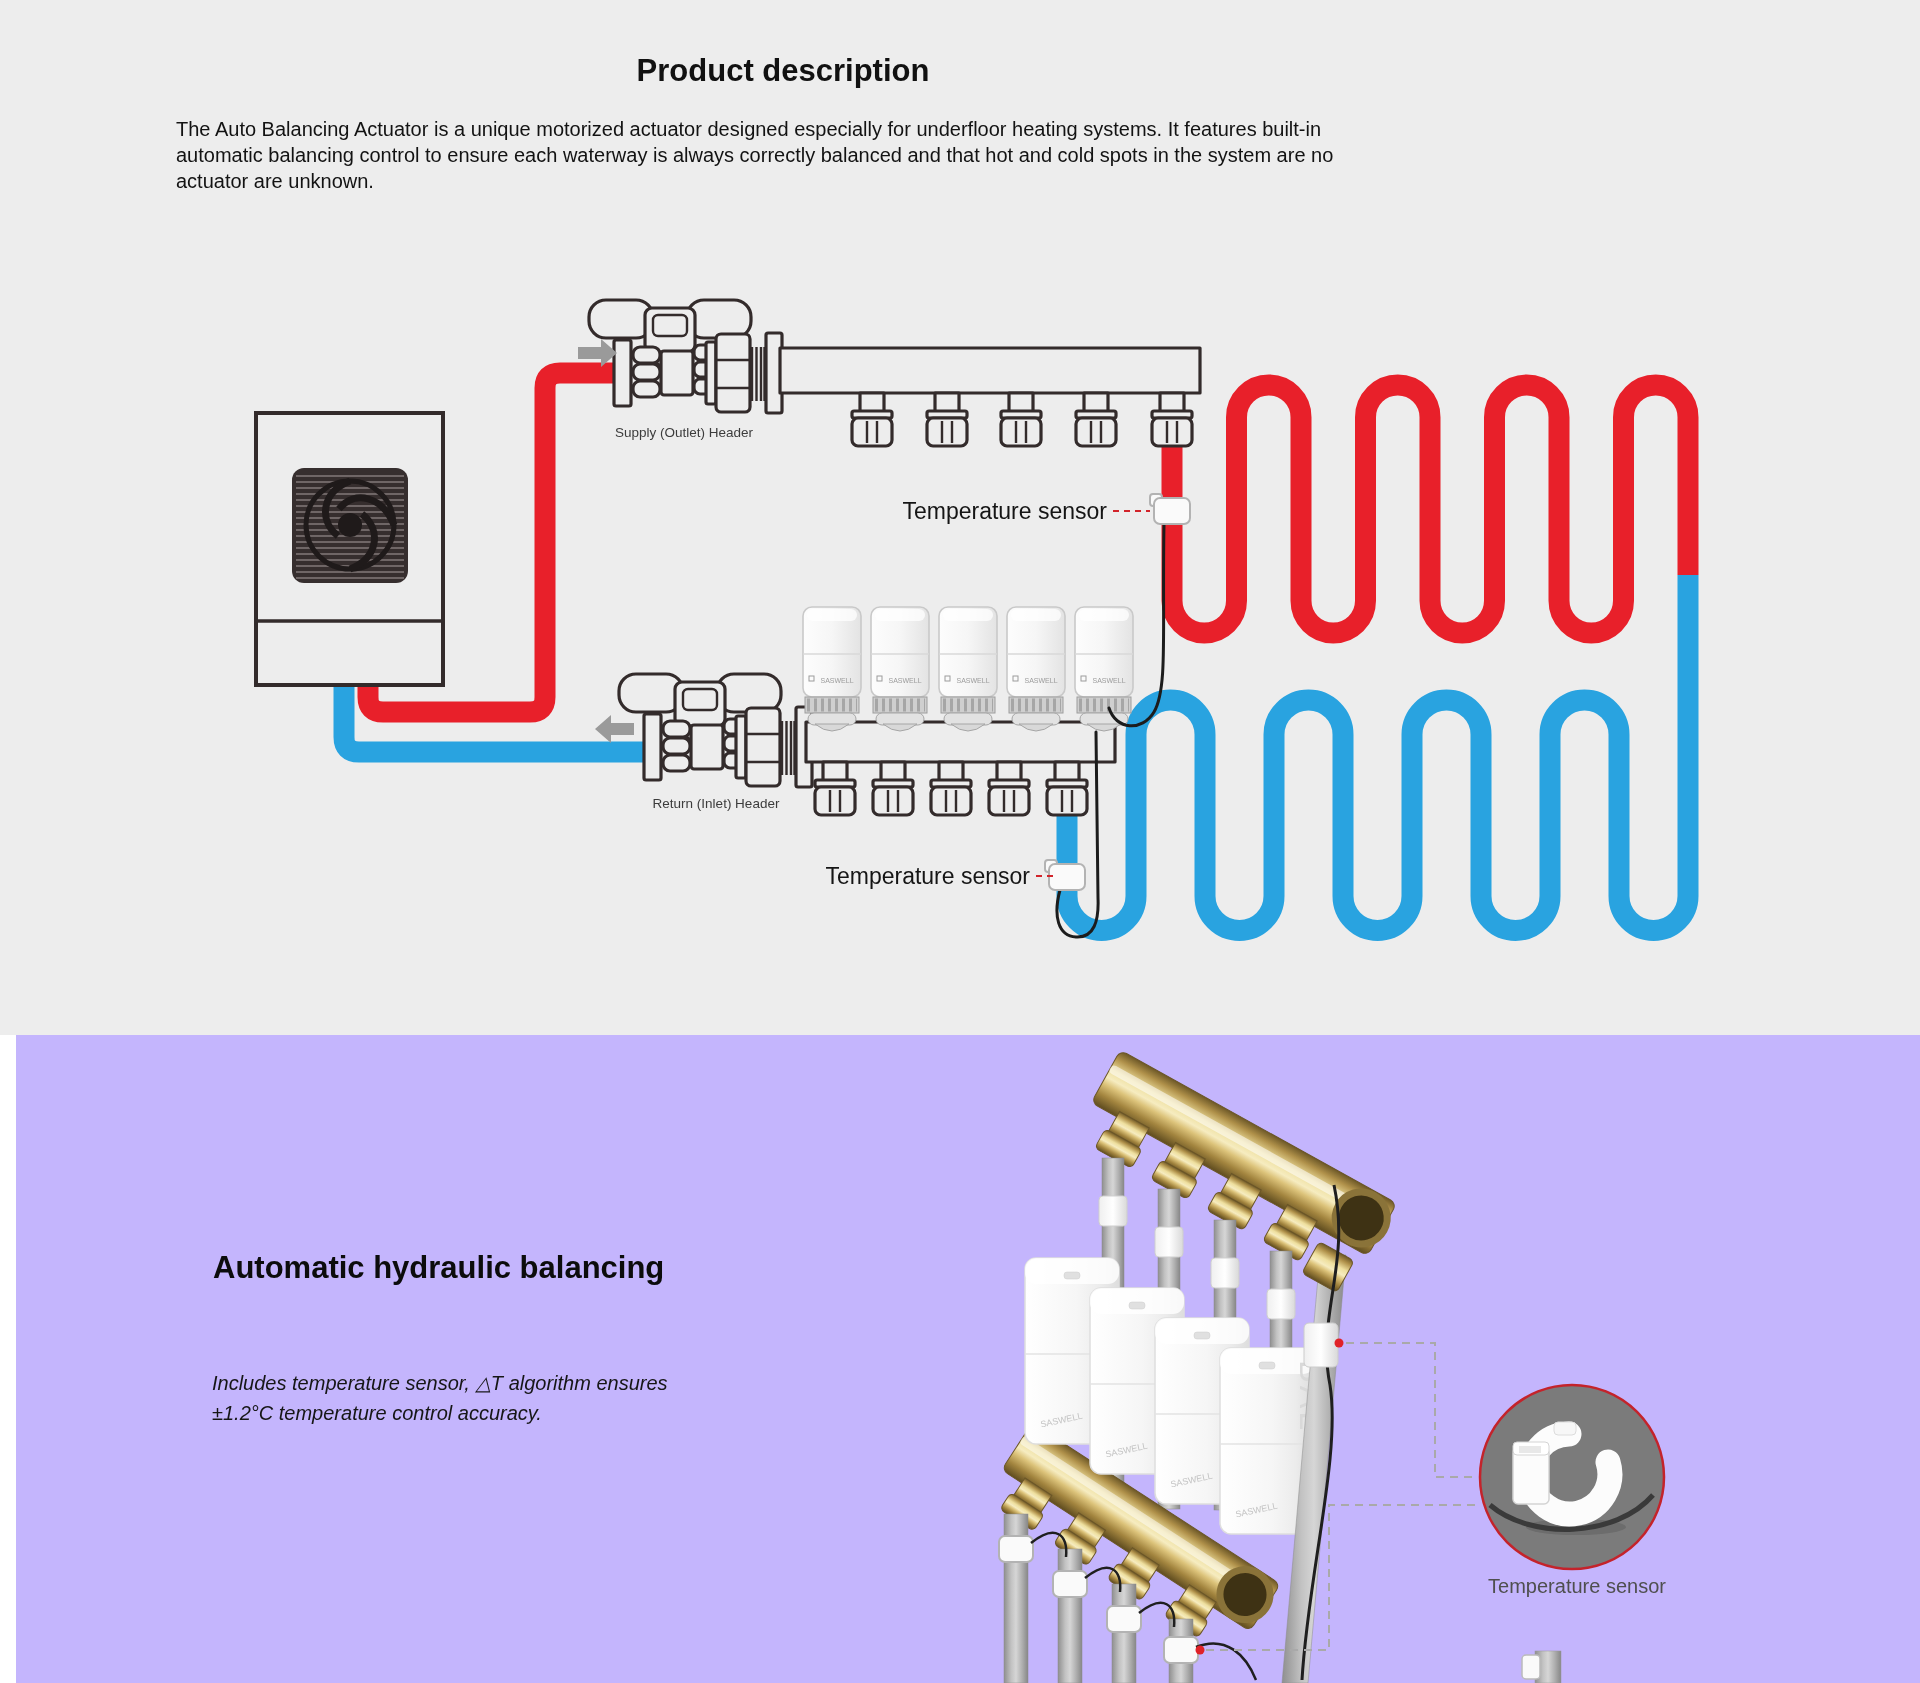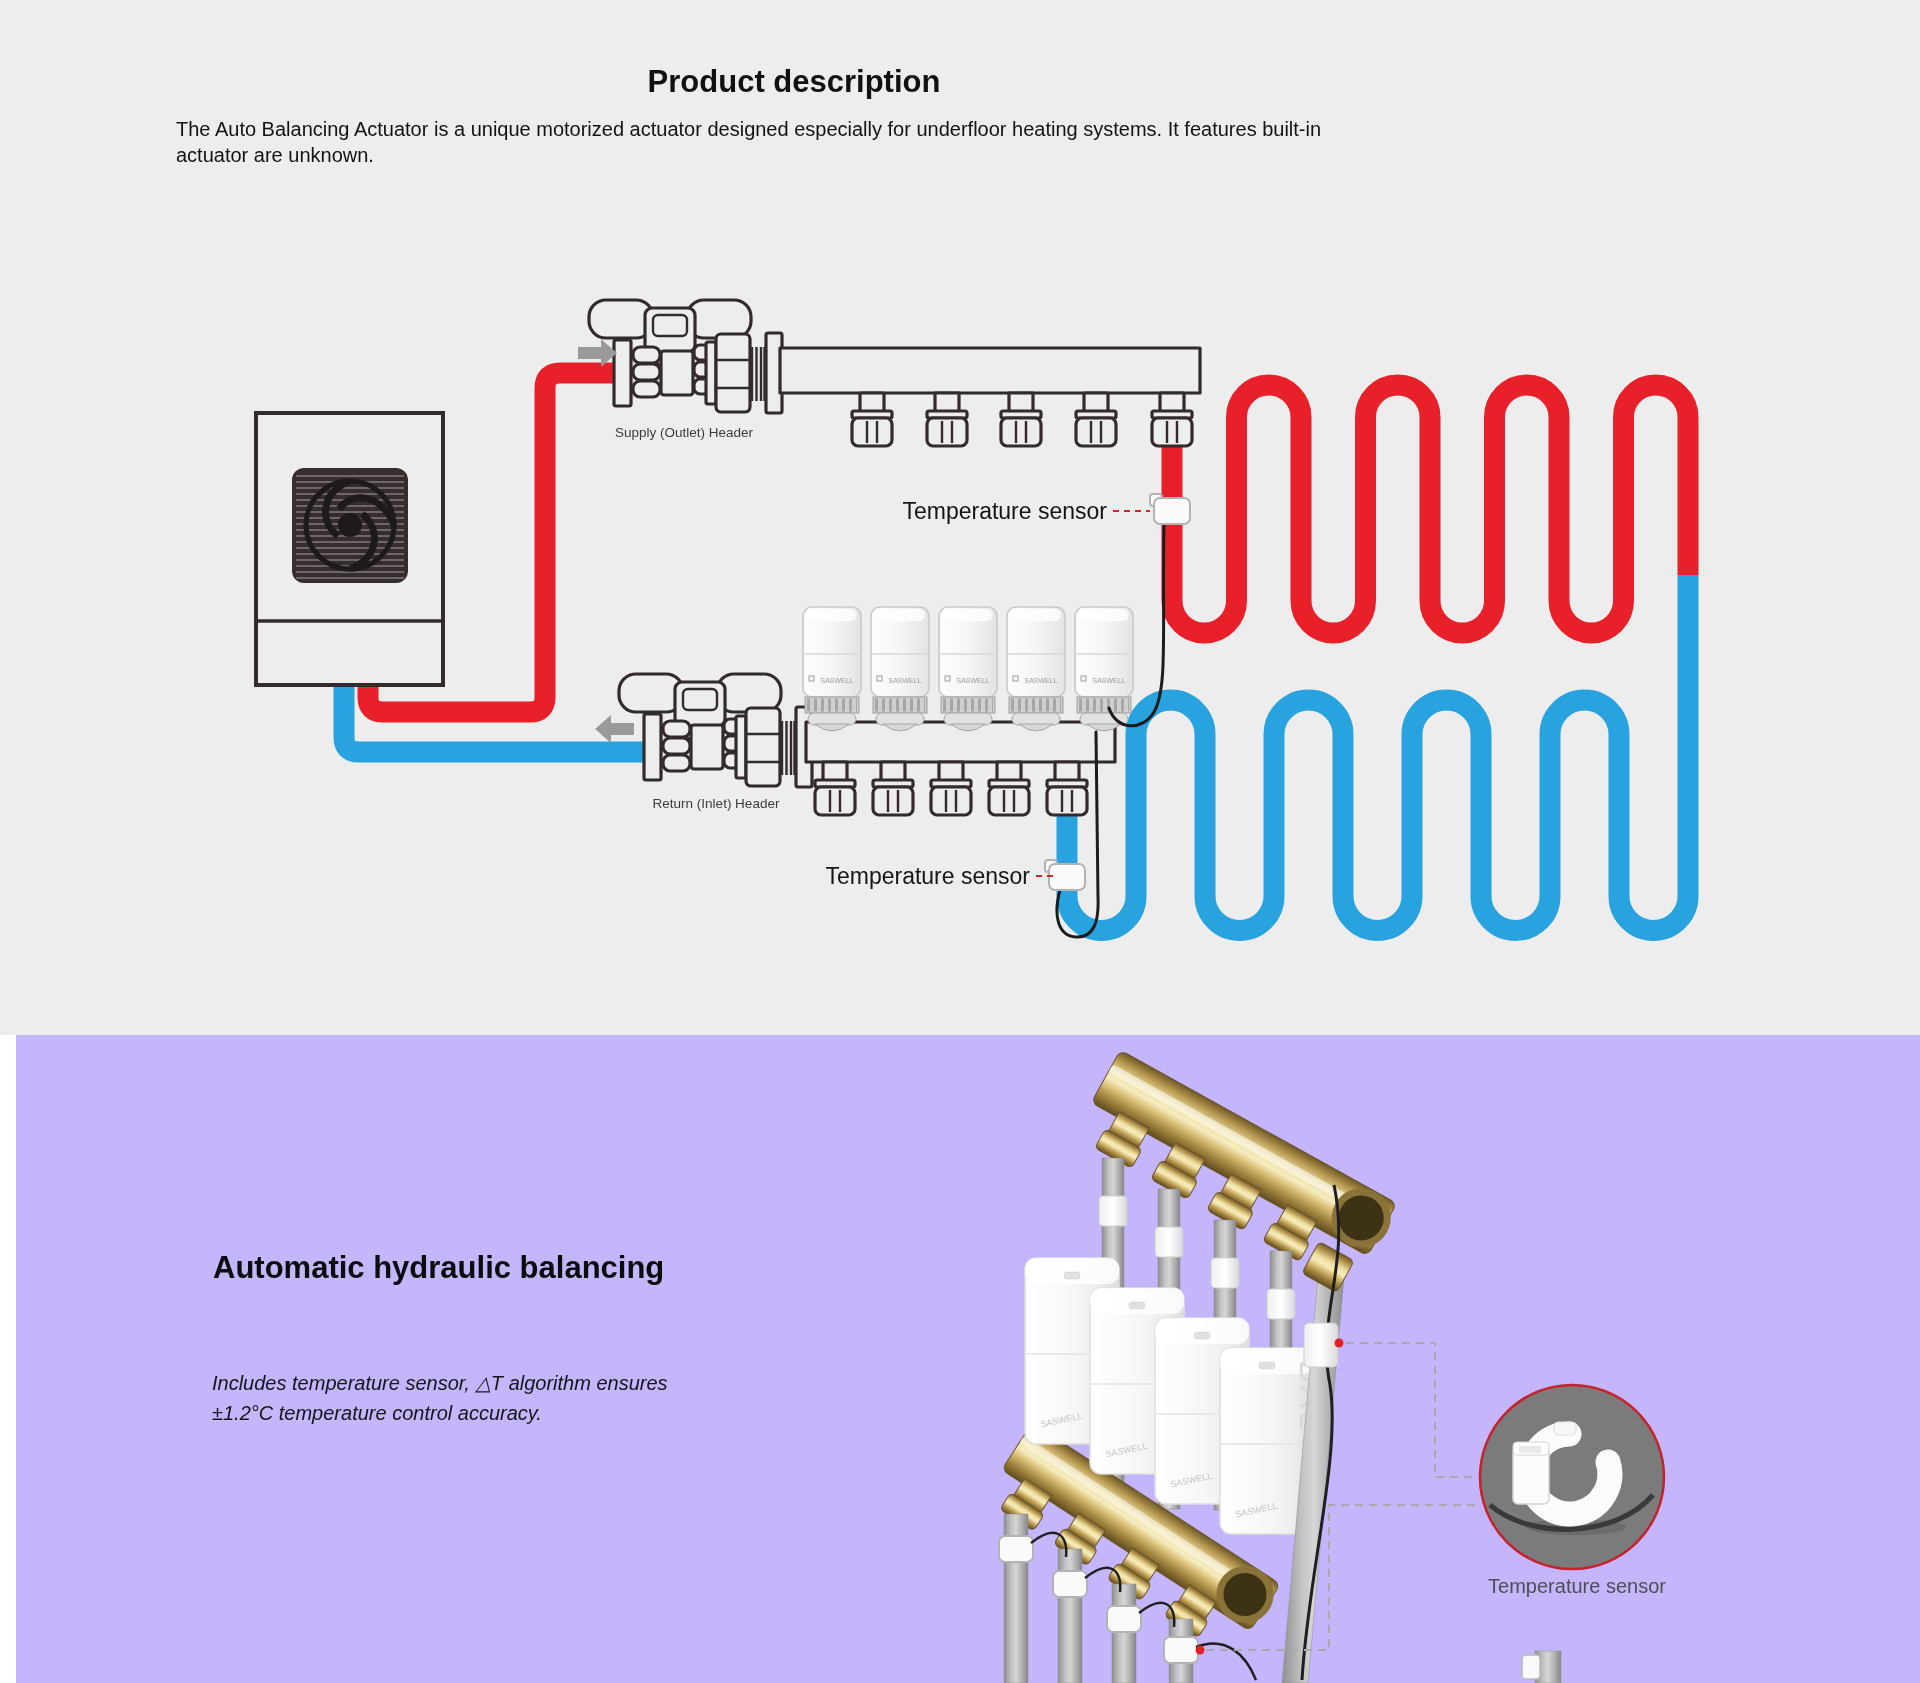--- a/index.html
+++ b/index.html
@@ -21,23 +21,24 @@
   .gd{stroke:#a9a9a9;stroke-width:2;stroke-dasharray:8 6;fill:none;}
   .lbl{font-size:23px;fill:#151515;}
   .lbls{font-size:13.5px;fill:#3c3c3c;}
   .wire{fill:none;stroke:#1c1c1c;stroke-width:3;stroke-linecap:round;}
   .clip{fill:#fafafa;stroke:#b3b3b3;stroke-width:2;}
 </style>
 </head>
 <body>
 
 <div class="top-section">
-  <h1 class="top-title" style="margin:11px;">Product description</h1>
+  <h1 class="top-title" style="margin:0;">Product description</h1>
   <div class="top-para">
     <div>The Auto Balancing Actuator is a unique motorized actuator designed especially for underfloor heating systems. It features built-in</div>
+    <div>automatic balancing control to ensure each waterway is always correctly balanced and that hot and cold spots in the system are no</div>
     <div>actuator are unknown.</div>
   </div>
 
   <svg width="1920" height="1035" viewBox="0 0 1920 1035">
     <defs>
       <linearGradient id="actG" x1="0" y1="0" x2="1" y2="0">
         <stop offset="0" stop-color="#fdfdfd"></stop>
           <stop offset="0.5" stop-color="#f6f6f6"></stop>
           <stop offset="1" stop-color="#e3e3e3"></stop>
       </linearGradient>

